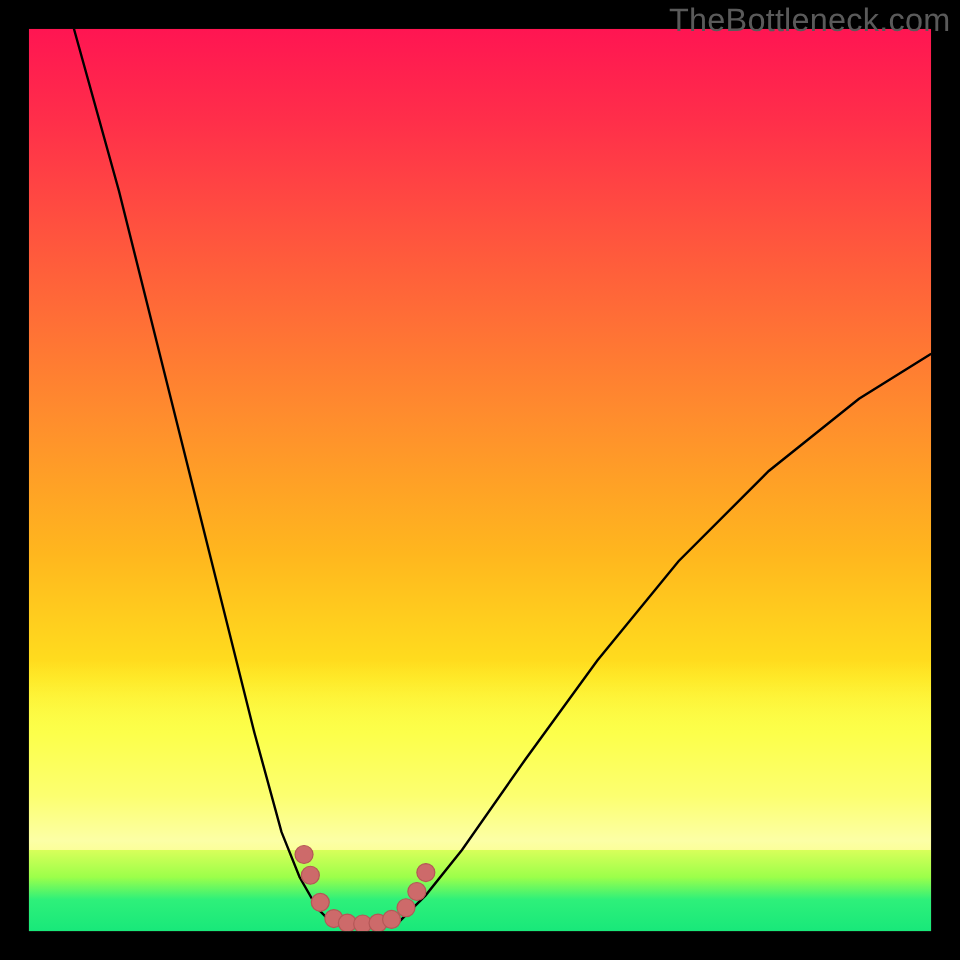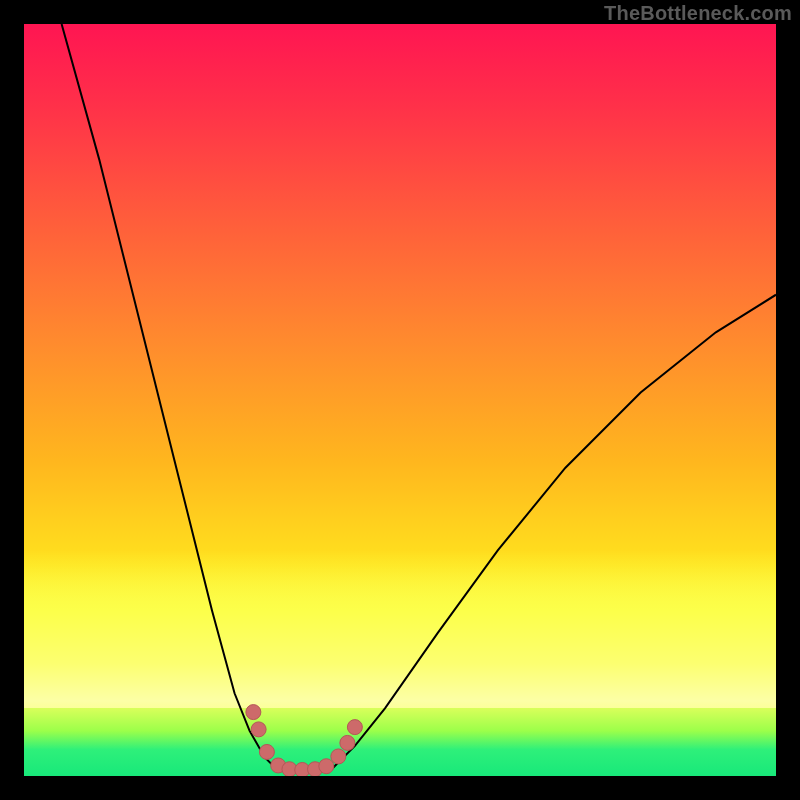--- a/index.html
+++ b/index.html
@@ -61,22 +61,22 @@
     position: absolute;
     inset: 0;
     width: 100%;
     height: 100%;
   }
   .watermark {
     position: absolute;
     top: 2px;
     right: 8px;
     color: #5a5a5a;
-    font-size: 20px;
-    font-weight: 700;
+    font-size: 27px;
+    font-weight: 400;
     letter-spacing: 0.2px;
   }
 </style>
 </head>
 <body>
 
 <div class="frame">
   <div class="plot-area">
     <div class="gradient-bg"></div>
     <svg class="curve-svg" viewBox="0 0 752 752" preserveAspectRatio="none">

